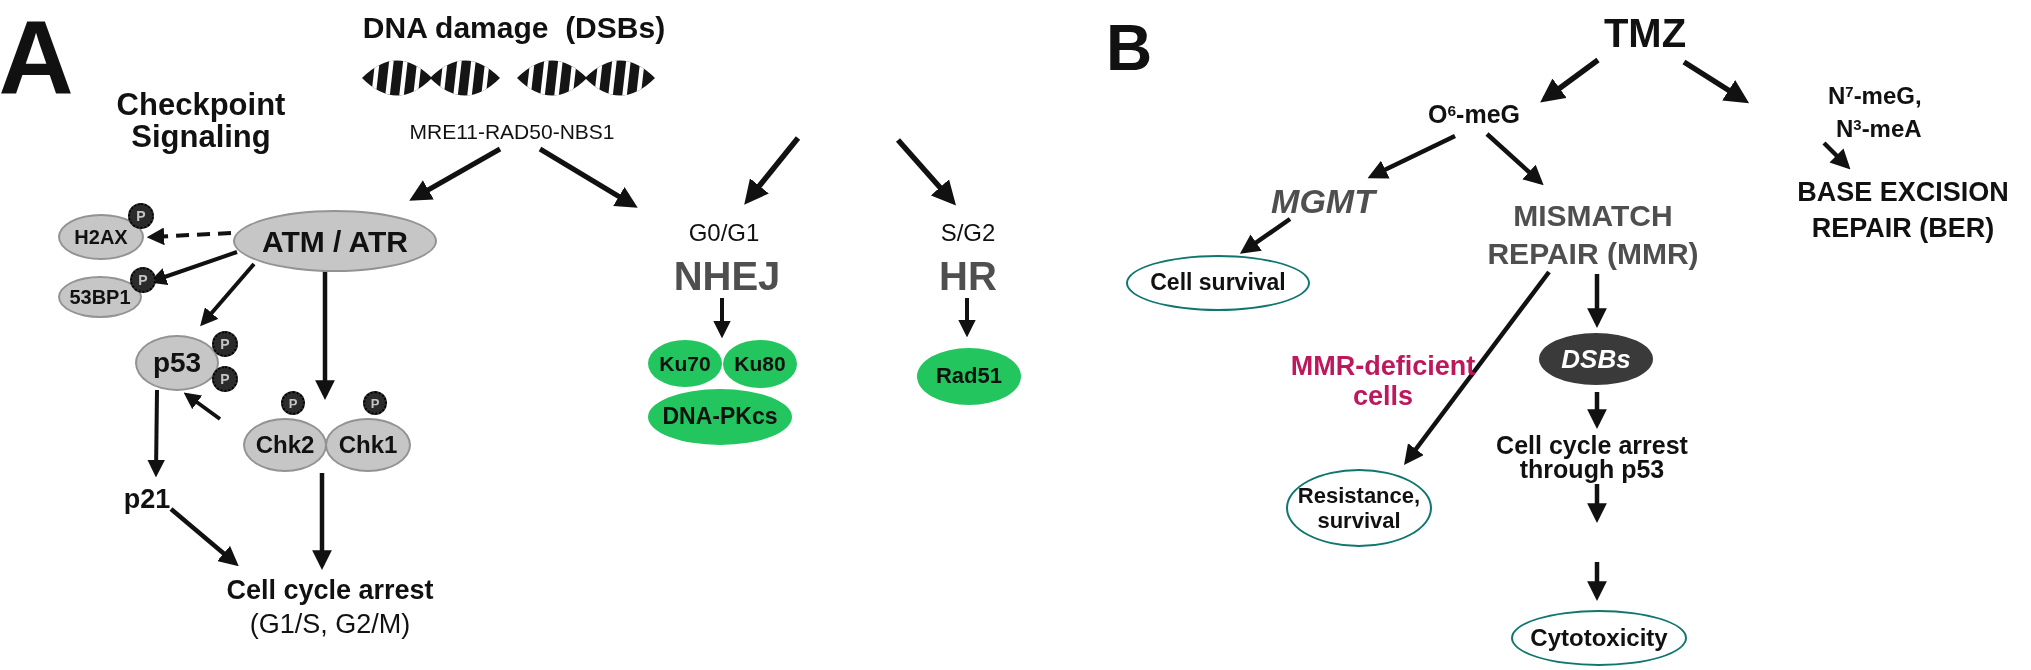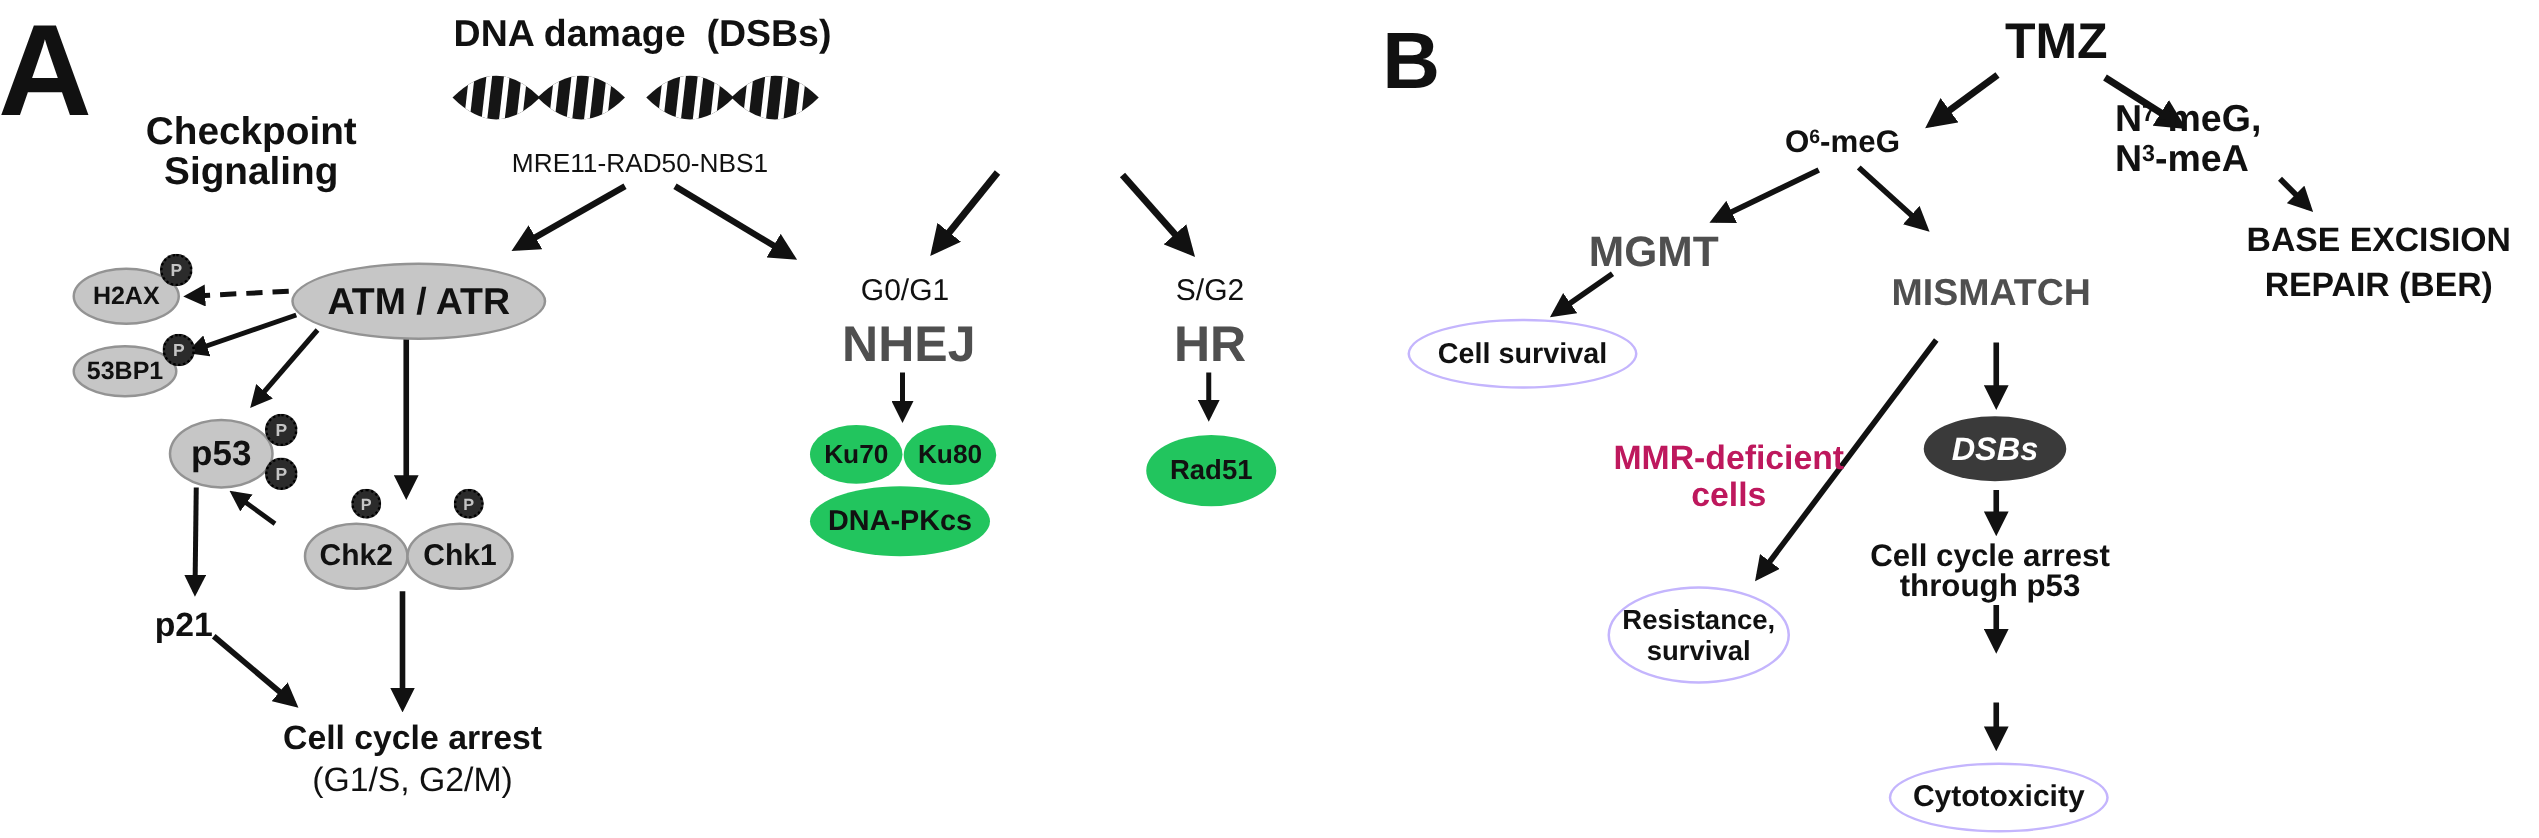--- a/index.html
+++ b/index.html
@@ -11,21 +11,21 @@
   .ctr { position:absolute; transform:translate(-50%,-50%); white-space:nowrap; text-align:center; line-height:1.15; }
   .pre { white-space:pre; }
   .abs { position:absolute; }
   .b { font-weight:bold; }
   .ell {
     position:absolute; border-radius:50%; display:flex; flex-direction:column;
     align-items:center; justify-content:center; text-align:center; line-height:1.1;
   }
   .gray  { background:#c6c6c6; border:2px solid #939393; }
   .gray2 { background:#22c55e; border:none; }
-  .white { background:#ffffff; border:2px solid #c4b5fd; }
+  .white { background:#ffffff; border:2px solid #0f766e; }
   .darkell { background:#3a3a3a; color:#fff; font-style:italic; }
   .pball {
     position:absolute; border-radius:50%; background:#2b2b2b; border:2px dotted #000;
     color:#c4c4c4; font-weight:bold; display:flex; align-items:center; justify-content:center;
     box-sizing:border-box;
   }
   .muted { color:#4f4f4f; }
   .sup { font-size:62%; position:relative; top:-0.45em; font-weight:bold; }
   .panel-label { font-weight:bold; }
 </style>
@@ -162,35 +162,36 @@
   <div class="ell gray2 b" style="left:917px; top:348px; width:104px; height:57px; font-size:22px;">Rad51</div>
 
   <div class="ctr panel-label" style="left:1129px; top:49px; font-size:64px;">B</div>
 
   <div class="ctr b" style="left:1645px; top:33px; font-size:40px;">TMZ</div>
 
   <div class="ctr b" style="left:1474px; top:114px; font-size:25px;">
     <span>O</span><span class="sup">6</span><span>-meG</span>
   </div>
 
-  <div class="abs b" style="left:1692px; top:81px; font-size:30px; line-height:29px; white-space:nowrap;">
+  <div class="abs b" style="left:1828px; top:81px; font-size:24px; line-height:29px; white-space:nowrap;text-align:right;">
     <div>
       <span>N</span><span class="sup">7</span><span>-meG,</span>
     </div>
     <div>
       <span>N</span><span class="sup">3</span><span>-meA</span>
     </div>
   </div>
 
-  <div class="ctr b muted" style="left:1323px; top:202px; font-size:34px; ">MGMT</div>
+  <div class="ctr b muted" style="left:1323px; top:202px; font-size:34px; font-style:italic;">MGMT</div>
 
   <div class="ell white b" style="left:1126px; top:255px; width:180px; height:52px; font-size:23px;">Cell survival</div>
 
   <div class="ctr b muted" style="left:1593px; top:235px; font-size:30px; line-height:38px;">
     <div>MISMATCH</div>
+    <div>REPAIR (MMR)</div>
   </div>
 
   <div class="ctr b" style="left:1383px; top:381px; font-size:27px; line-height:30px; color:#be185d;">
     <div>MMR-deficient</div>
     <div>cells</div>
   </div>
 
   <div class="ell darkell b" style="left:1539px; top:333px; width:114px; height:52px; font-size:26px;">DSBs</div>
 
   <div class="ell white b" style="left:1286px; top:469px; width:142px; height:74px; font-size:22px; line-height:25px;">

